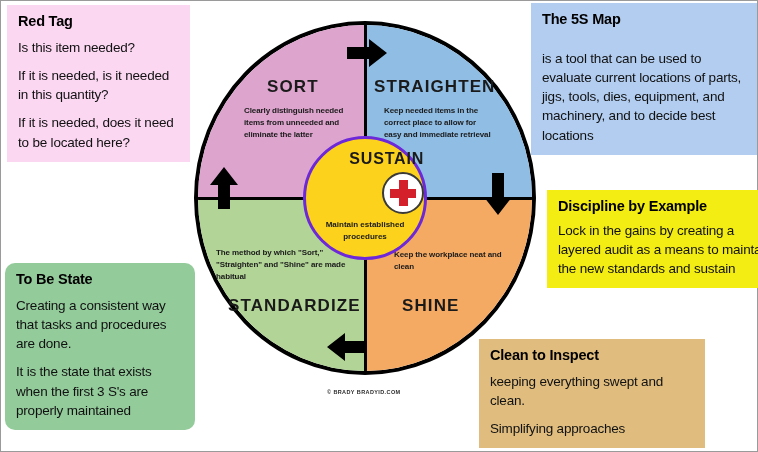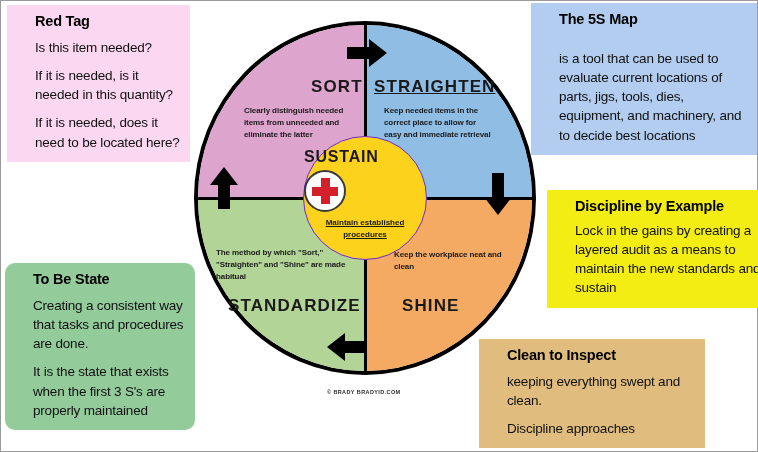--- a/index.html
+++ b/index.html
@@ -10,21 +10,21 @@
     overflow: hidden;
   }
   #page {
     position: relative;
     width: 758px; height: 452px;
     background: #ffffff;
     border: 1px solid #9a9a9a;
   }
 
   
-  .callout { position: absolute; padding: 8px 10px 10px 28px; }
+  .callout { position: absolute; padding: 8px 10px 10px 11px; }
   .callout .c-title {
     font-weight: bold;
     font-size: 14.5px;
     color: #000;
     letter-spacing: -0.2px;
     margin-bottom: 9px;
     white-space: nowrap;
   }
   .callout p {
     font-size: 13.5px;
@@ -80,59 +80,59 @@
   }
   .q-desc {
     position: absolute;
     font-size: 8px;
     font-weight: bold;
     line-height: 1.48;
     color: #1a1a1a;
     letter-spacing: -0.1px;
   }
 
-  #lbl-sort        { left: 73px;  top: 56px; margin-left: 44px; }
+  #lbl-sort        { left: 73px;  top: 56px; }
   #desc-sort       { left: 50px;  top: 84px;  width: 115px; }
-  #lbl-straighten  { left: 180px; top: 56px; text-decoration: underline; }
+  #lbl-straighten  { left: 180px; top: 56px; }
   #desc-straighten { left: 190px; top: 84px;  width: 110px; }
   #lbl-standardize { left: 34px;  top: 275px; }
   #desc-standardize{ left: 22px;  top: 226px; width: 135px; }
   #lbl-shine       { left: 208px; top: 275px; }
   #desc-shine      { left: 200px; top: 228px; width: 110px; }
 
   
   #hub {
     position: absolute;
     left: 50%; top: 50%;
     width: 124px; height: 124px;
     margin-left: -62px; margin-top: -62px;
     border-radius: 50%;
     background: #fcd21c;
-    border: 1px solid #6d28d9;
+    border: 3px solid #6d28d9;
     z-index: 5;
     display: flex; flex-direction: column;
-    align-items: flex-start;
+    align-items: flex-end;
   }
   #hub-title {
     font-weight: bold; font-size: 16px;
     letter-spacing: 0.8px; color: #1a1a1a;
     margin-top: 11px;
   }
   #cross-badge {
     width: 42px; height: 42px; border-radius: 50%;
     background: #fff; border: 2px solid #3a3a3a;
     margin-top: 4px;
     position: relative;
   }
   #cross-badge .bar-h, #cross-badge .bar-v { position: absolute; background: #d3202a; }
   #cross-badge .bar-h { left: 6px; right: 6px; top: 50%; height: 9px; margin-top: -4.5px; }
   #cross-badge .bar-v { top: 6px; bottom: 6px; left: 50%; width: 9px; margin-left: -4.5px; }
   #hub-desc {
     font-size: 8px; font-weight: bold; line-height: 1.45;
-    text-align: center; color: #1a1a1a; margin-top: 5px; text-decoration: underline;
+    text-align: center; color: #1a1a1a; margin-top: 5px;
   }
 
   
   .arrow { position: absolute; z-index: 6; }
   #arrow-top    { left: 153px; top: 18px; }
   #arrow-right  { left: 290px; top: 152px; }
   #arrow-bottom { left: 133px; top: 312px; }
   #arrow-left   { left: 16px;  top: 146px; }
 
   #wheel-credit {
@@ -169,21 +169,21 @@
 
   <div class="callout" id="box-to-be-state">
     <div class="c-title">To Be State</div>
     <p>Creating a consistent way that tasks and procedures are done.</p>
     <p>It is the state that exists when the first 3 S's are properly maintained</p>
   </div>
 
   <div class="callout" id="box-clean">
     <div class="c-title">Clean to Inspect</div>
     <p>keeping everything swept and clean.</p>
-    <p>Discipline approaches</p>
+    <p>Simplifying approaches</p>
   </div>
 
   <div id="wheel">
 
     <div class="disc">
       <div class="quad q-sort"></div>
       <div class="quad q-straighten"></div>
       <div class="quad q-standardize"></div>
       <div class="quad q-shine"></div>
       <div class="cross-v"></div>

